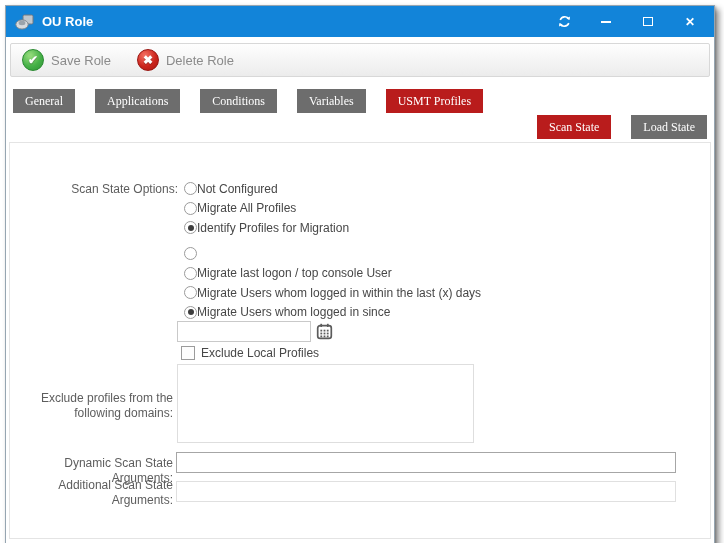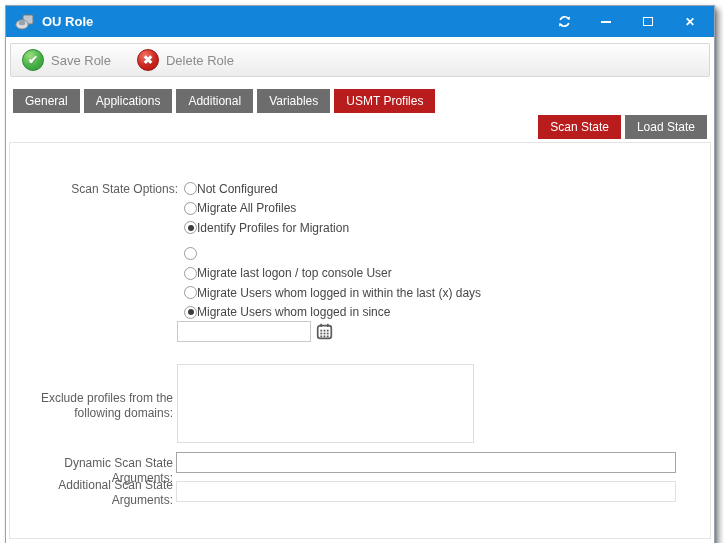--- a/index.html
+++ b/index.html
@@ -30,21 +30,21 @@
   .tool-label { color:#8b8b8b; font-size:13px; }
   .icon-circle { width:22px; height:22px; border-radius:50%; display:flex; align-items:center;
                  justify-content:center; color:#fff; font-size:12px; font-weight:bold;
                  text-shadow:0 1px 1px rgba(0,0,0,.3); }
   .icon-save { background:radial-gradient(circle at 35% 28%, #8ed877 8%, #46b148 55%, #2d9334 100%);
                border:1px solid #2a8a31; }
   .icon-delete { background:radial-gradient(circle at 35% 28%, #f0675a 8%, #cc251d 55%, #a8150f 100%);
                  border:1px solid #991511; }
 
   
-  .tabrow { display:flex; gap:4px; margin:12px 7px 0; flex:none; }
+  .tabrow { display:flex; gap:20px; margin:12px 7px 0; flex:none;font-family:Liberation Serif, serif; }
   .tabrow.sub { margin-top:2px;justify-content:flex-end; }
   .tab { height:24px; padding:0 12px; background:#6d6d6d; color:#fff; font-size:12px;
          display:flex; align-items:center; cursor:pointer; white-space:nowrap; }
   .tab.active { background:#b91c1c; }
 
   
   .content { margin:3px 3px 5px; border:1px solid #e4e4e4; flex:1; position:relative;
              background:#fff; }
   .flabel { position:absolute; color:#5d5d5d; font-size:12px; text-align:right; line-height:15px; }
   .radio-col { position:absolute; display:flex; flex-direction:column; }
@@ -103,21 +103,21 @@
     </div>
     <div class="tool-btn">
       <span class="icon-circle icon-delete">✖</span>
       <span class="tool-label">Delete Role</span>
     </div>
   </div>
 
   <div class="tabrow">
     <div class="tab">General</div>
     <div class="tab">Applications</div>
-    <div class="tab">Additional</div>
+    <div class="tab">Conditions</div>
     <div class="tab">Variables</div>
     <div class="tab active">USMT Profiles</div>
   </div>
 
   <div class="tabrow sub">
     <div class="tab active">Scan State</div>
     <div class="tab">Load State</div>
   </div>
 
   <div class="content">
@@ -170,20 +170,24 @@
           <rect x="4.4" y="9.6" width="1.8" height="1.8"></rect>
             <rect x="7.6" y="9.6" width="1.8" height="1.8"></rect>
             <rect x="10.8" y="9.6" width="1.8" height="1.8"></rect>
           <rect x="4.4" y="12.5" width="1.8" height="1.8"></rect>
             <rect x="7.6" y="12.5" width="1.8" height="1.8"></rect>
             <rect x="10.8" y="12.5" width="1.8" height="1.8"></rect>
         </g>
       </svg>
     </button>
 
+    <div class="chk-row" style="left:171px; top:203px;">
+      <span class="checkbox"></span>
+      <span class="chk-label">Exclude Local Profiles</span>
+    </div>
 
     <span class="flabel" style="left:23px; width:140px; top:248px;">Exclude profiles from the following domains:</span>
     <textarea class="domains" style="left: 167px; top: 221px; width: 297px; height: 79px;"></textarea>
 
     <span class="flabel" style="left:0; width:163px; top:313px;">Dynamic Scan State Arguments:</span>
     <input class="txt" style="left: 166px; top: 309px; width: 500px; height: 21px; border-color: rgb(166, 166, 166);" value="">
 
     <span class="flabel" style="left:23px; width:140px; top:335px;">Additional Scan State Arguments:</span>
     <input class="txt" style="left: 166px; top: 338px; width: 500px; height: 21px; border-color: rgb(224, 224, 224);" value="">
 

